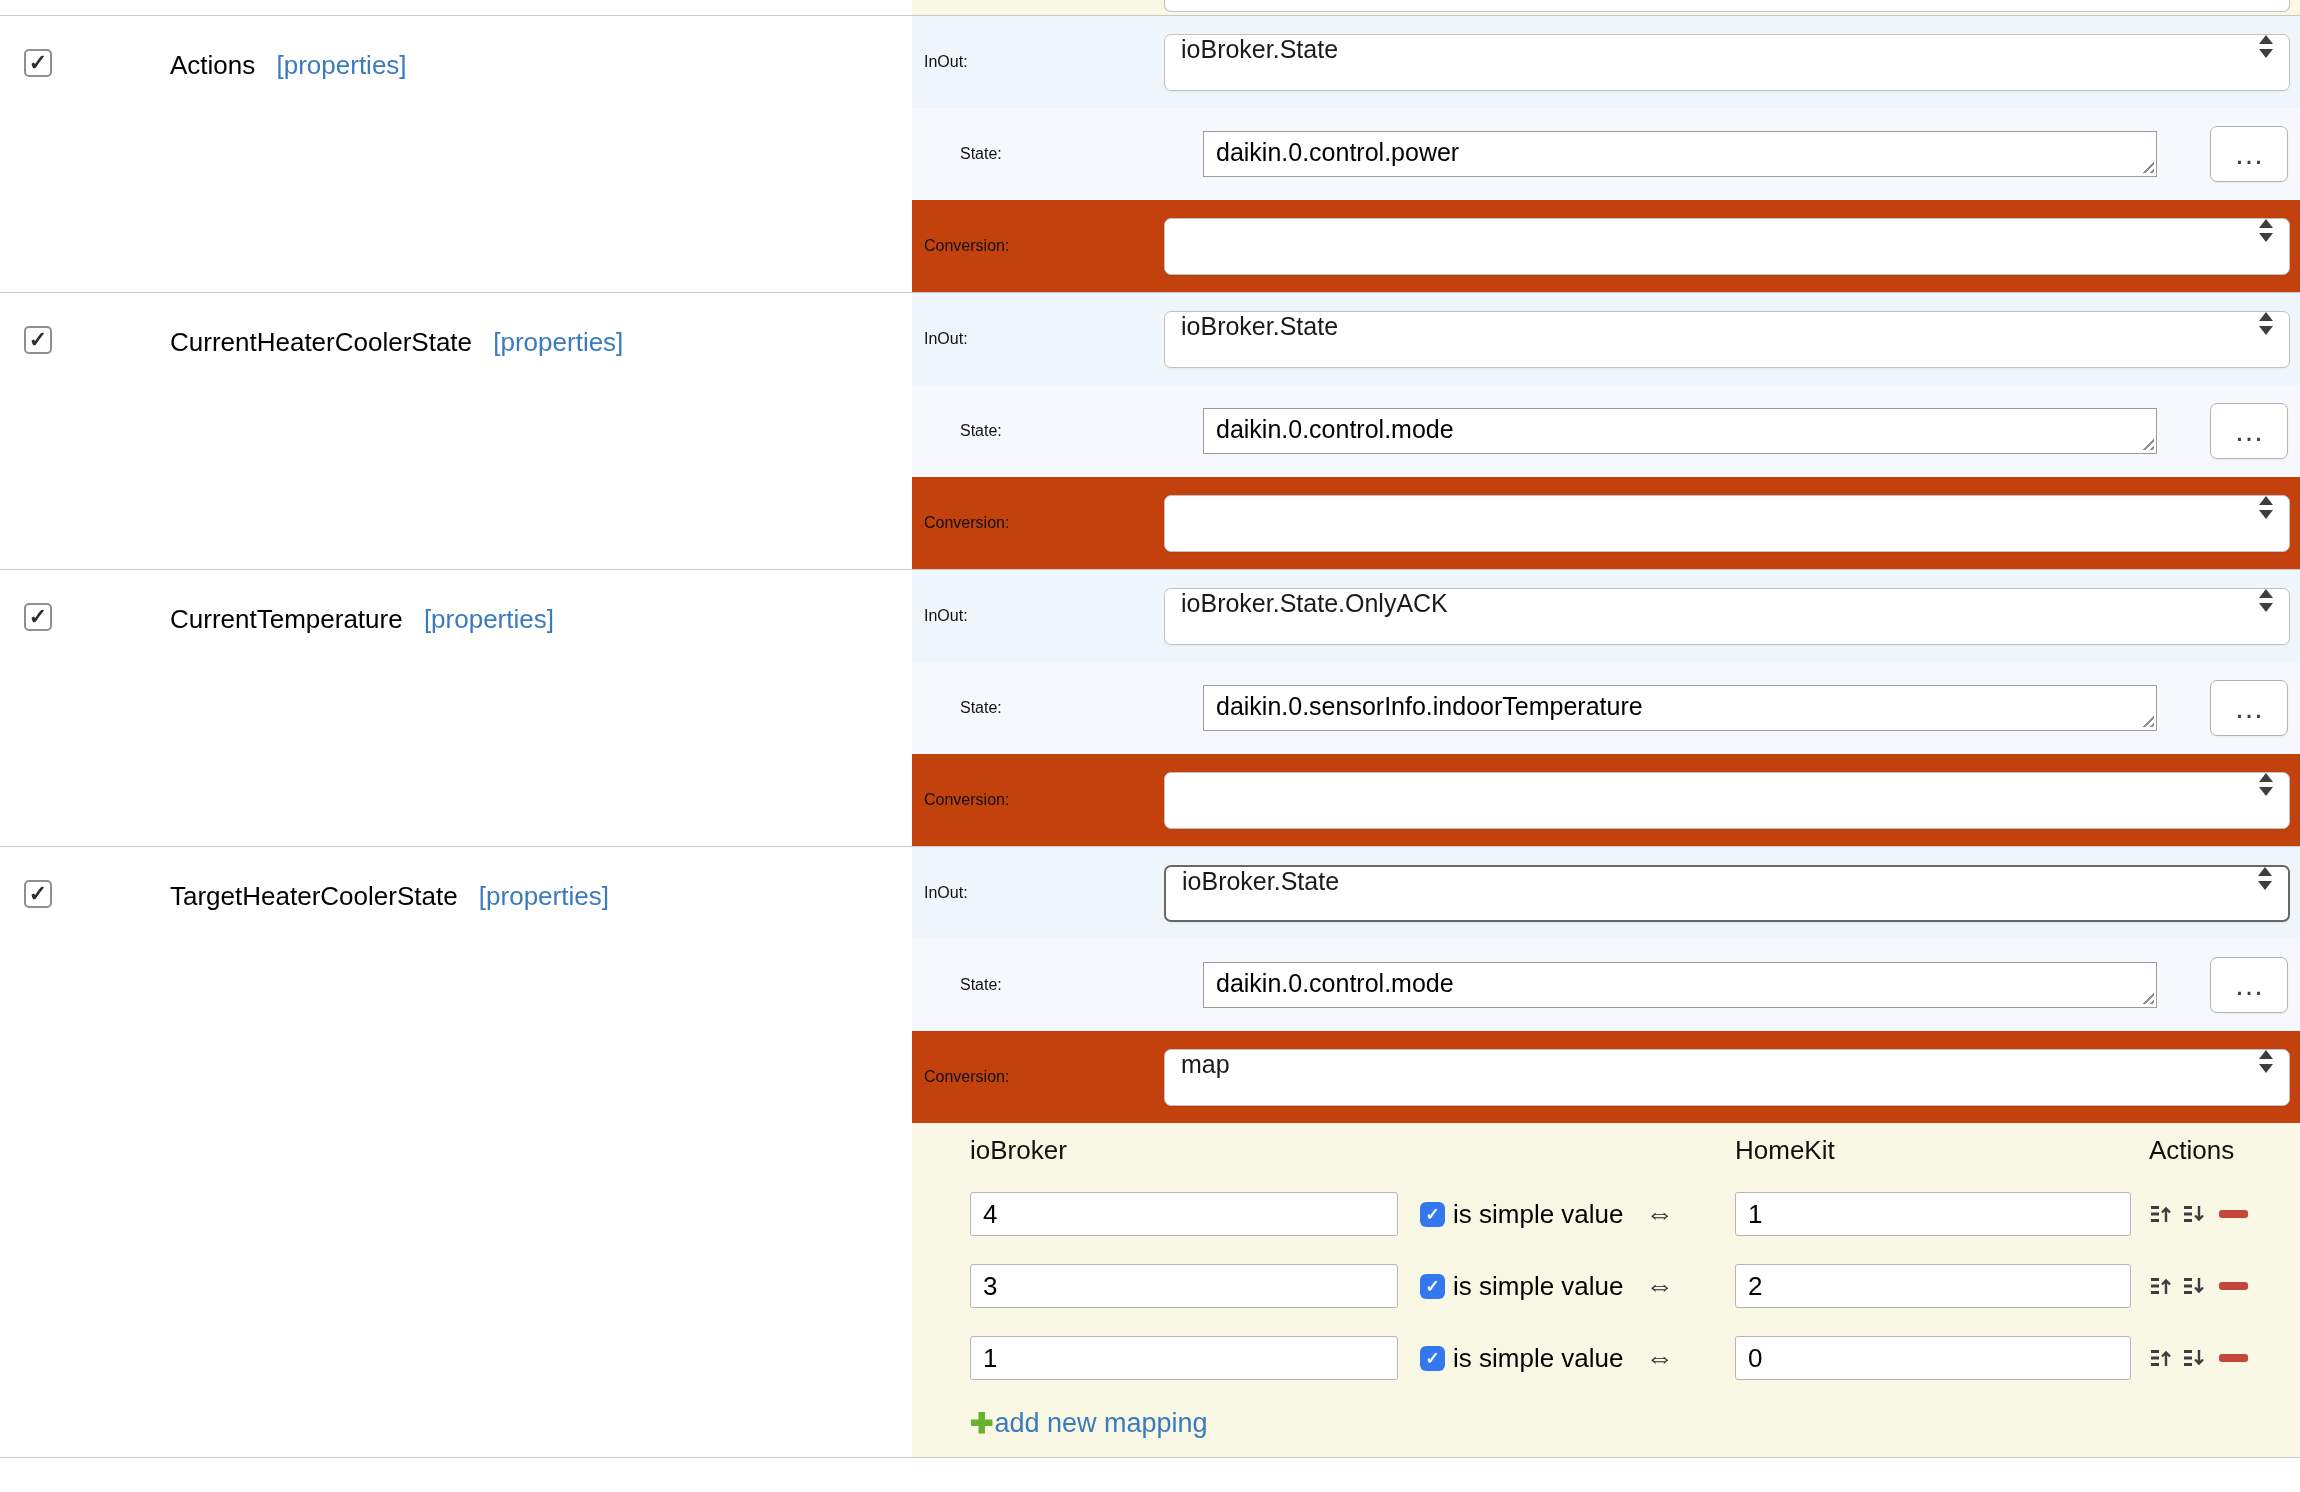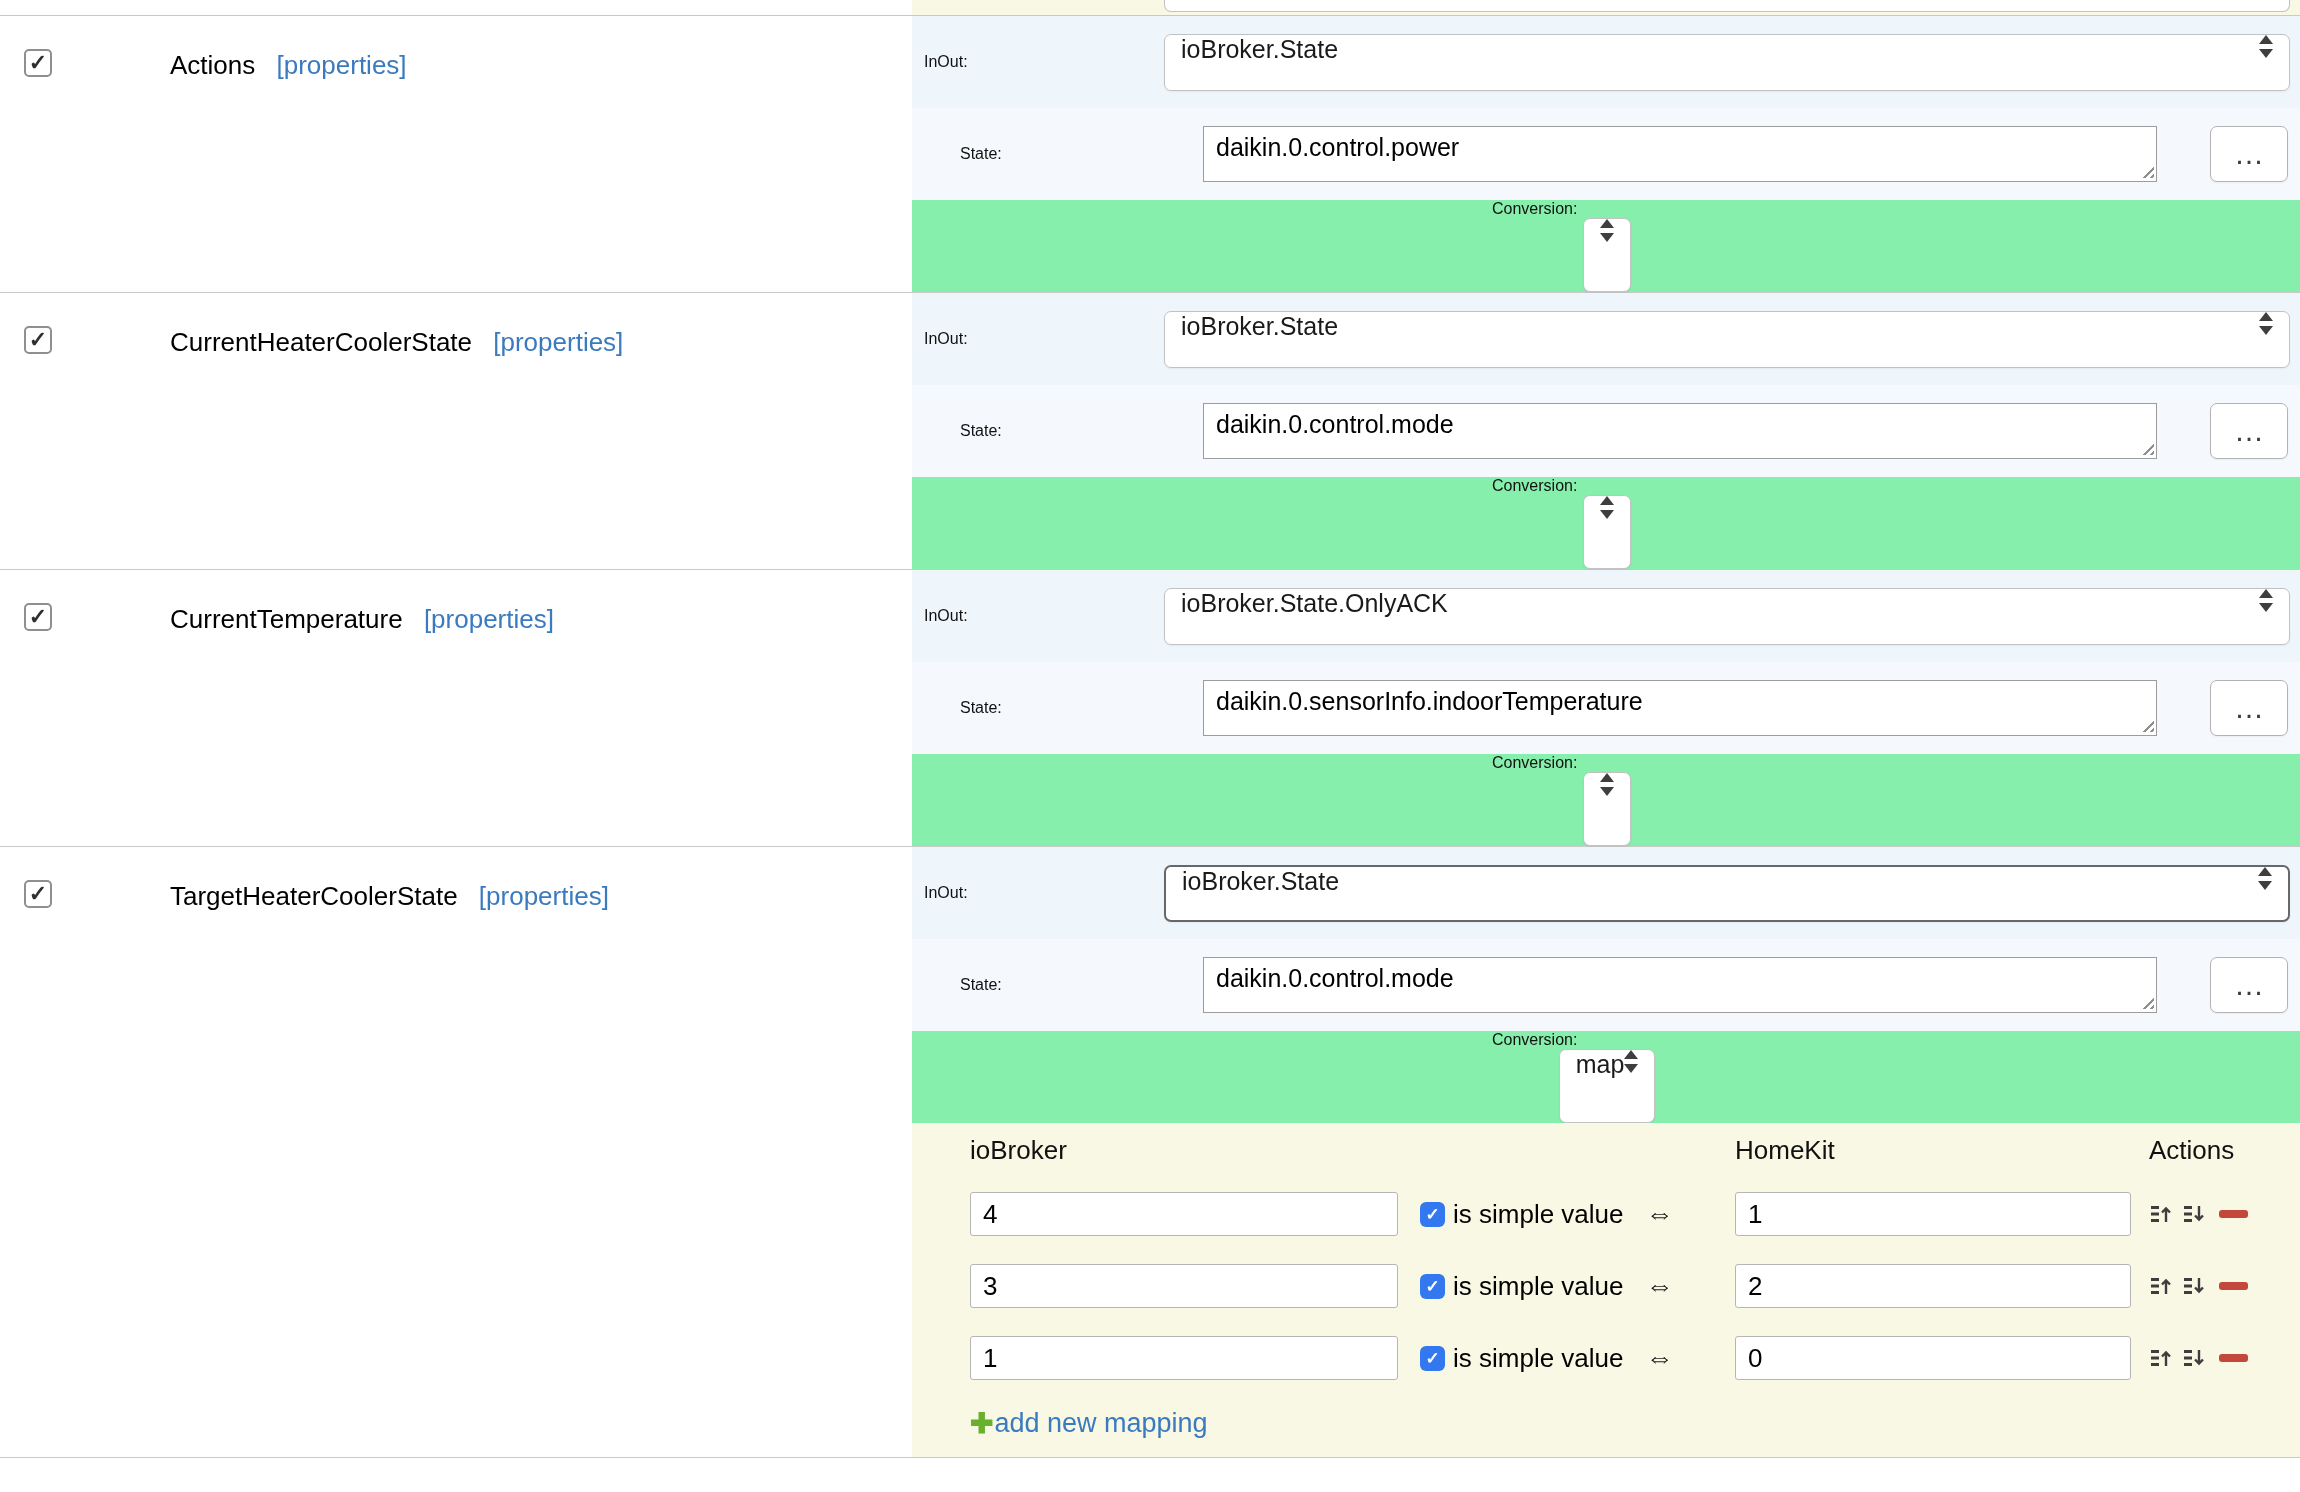--- a/index.html
+++ b/index.html
@@ -34,40 +34,40 @@
   }
   .enable-cb .mark { font-size: 22px; font-weight: bold; color: #2e2e2e; line-height: 1; }
   .title-wrap { margin-left: 118px; font-size: 26px; padding-top: 1px; }
   .char-name { color: #000; }
   .props-link { color: #3a7abf; margin-left: 14px; text-decoration: none; cursor: pointer; }
 
   .right-col { flex: 1; display: flex; flex-direction: column; min-width: 0; }
   .subrow { display: flex; align-items: center; height: 92px; padding-left: 12px; }
   .subrow.inout { background: #eef6fc; }
   .subrow.state { background: #f5f9fd; gap: 39px; }
-  .subrow.conversion { background: #86efac; flex-direction: column; }
+  .subrow.conversion { background: #c2410c; }
 
   .sublabel { width: 240px; flex-shrink: 0; font-size: 16px; color: #111; }
   .sublabel.indent { padding-left: 36px; }
 
   .sel {
     flex: 1; height: 57px; margin-right: 10px;
     background: #ffffff; border: 1px solid #c2c2c2; border-radius: 7px;
     display: flex; align-items: flex-start; justify-content: space-between;
     padding: 0 16px; font-size: 25px; cursor: default;
     box-shadow: 0 1px 2px rgba(0,0,0,0.05);
   }
   .sel.focused { border: 2px solid #686868; }
   .sel-arrows { display: flex; flex-direction: column; align-items: center; gap: 5px; }
   .tri-up { width: 0; height: 0; border-left: 7px solid transparent; border-right: 7px solid transparent; border-bottom: 9px solid #3e3e3e; }
   .tri-down { width: 0; height: 0; border-left: 7px solid transparent; border-right: 7px solid transparent; border-top: 9px solid #3e3e3e; }
 
   .state-wrap { flex: 1; position: relative; margin-right: 14px; }
   .state-input {
-    width: 100%; height: 56px; display: block;
+    width: 100%; height: 46px; display: block;
     border: 1px solid #9c9c9c; background: #fff;
     font-family: "Liberation Sans", sans-serif; font-size: 25px;
     padding: 6px 12px; resize: none; overflow: hidden; white-space: nowrap;
   }
   .state-wrap::after {
     content: ""; position: absolute; right: 3px; bottom: 4px; width: 15px; height: 15px;
     background: repeating-linear-gradient(135deg, transparent 0 3px, #8f8f8f 3px 5px);
     clip-path: polygon(100% 0, 0 100%, 100% 100%);
     pointer-events: none;
   }

